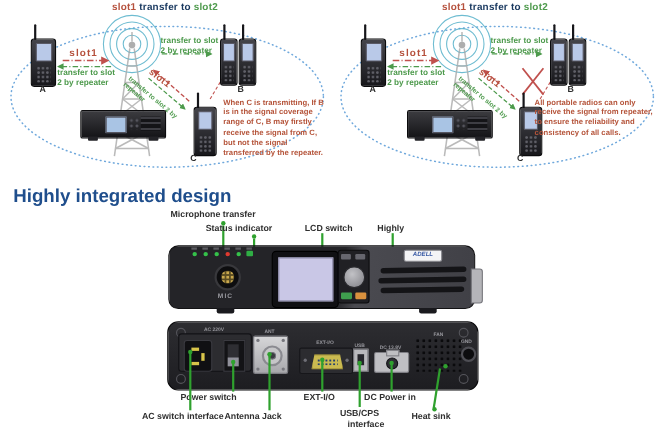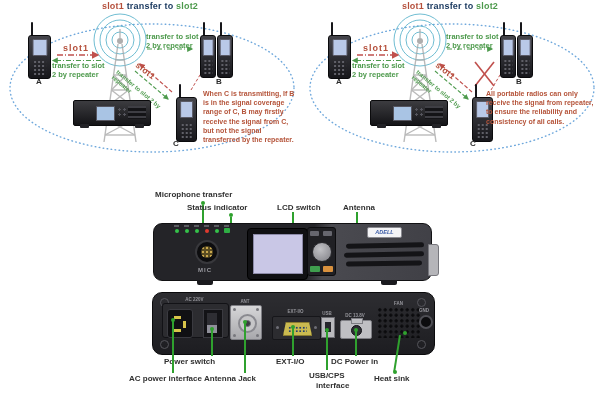--- a/index.html
+++ b/index.html
@@ -266,32 +266,33 @@
       <div class="mstripes"></div>
       <div class="mfoot1"></div>
         <div class="mfoot2"></div>
     </div>
     <div class="abc" style="left:36px;top:77px">A</div>
     <div class="abc" style="left:216px;top:77px">B</div>
     <div class="abc" style="left:170px;top:139px">C</div>
     <div class="note" style="left:186px;top:89px;width:108px">All portable radios can only receive the signal from repeater, to ensure the reliability and consistency of all calls.</div>
   </div>
 
+  <div class="heading">Highly integrated design</div>
 
   <div class="clabel" style="left:155px;top:190px">Microphone transfer</div>
   <div class="cdot" style="left:201px;top:201px"></div>
   <div class="cline" style="left:202px;top:205px;height:40px"></div>
   <div class="cdot" style="left:200.5px;top:243px"></div>
   <div class="clabel" style="left:187px;top:203px">Status indicator</div>
   <div class="cdot" style="left:229px;top:213px"></div>
   <div class="cline" style="left:230px;top:217px;height:10px"></div>
   <div class="clabel" style="left:277px;top:203px">LCD switch</div>
   <div class="cline" style="left:292px;top:212px;height:28px"></div>
   <div class="cdot" style="left:290.5px;top:238px"></div>
-  <div class="clabel" style="left:343px;top:203px">Antenna</div>
+  <div class="clabel" style="left:343px;top:203px">Highly</div>
   <div class="cline" style="left:356px;top:212px;height:31px"></div>
   <div class="cdot" style="left:354.5px;top:241px"></div>
 
   <div class="front">
     <div class="fbody"></div>
     <div class="ledlab" style="left:21px;top:2px"></div>
     <div class="ledlab" style="left:31px;top:2px"></div>
     <div class="ledlab" style="left:41px;top:2px"></div>
     <div class="ledlab" style="left:51px;top:2px"></div>
     <div class="ledlab" style="left:61px;top:2px"></div>
@@ -374,21 +375,21 @@
     <div class="hsink"></div>
     <div class="rlab" style="left:262px;top:16px;width:20px">GND</div>
     <div class="gnd"></div>
   </div>
 
   <div class="cdot" style="left:210px;top:327px"></div>
   <div class="cline" style="left:211px;top:330px;height:26px"></div>
   <div class="clabel" style="left:164px;top:357px">Power switch</div>
   <div class="cdot" style="left:171px;top:318px"></div>
   <div class="cline" style="left:172px;top:321px;height:52px"></div>
-  <div class="clabel" style="left:129px;top:374px">AC power interface</div>
+  <div class="clabel" style="left:129px;top:374px">AC switch interface</div>
   <div class="cdot" style="left:243px;top:320px"></div>
   <div class="cline" style="left:244px;top:323px;height:50px"></div>
   <div class="clabel" style="left:204px;top:374px">Antenna Jack</div>
   <div class="cdot" style="left:291px;top:325px"></div>
   <div class="cline" style="left:292px;top:328px;height:28px"></div>
   <div class="clabel" style="left:276px;top:357px">EXT-I/O</div>
   <div class="cdot" style="left:325px;top:328px"></div>
   <div class="cline" style="left:326px;top:331px;height:39px"></div>
   <div class="clabel" style="left:309px;top:371px">USB/CPS</div>
   <div class="clabel" style="left:316px;top:381px">interface</div>

